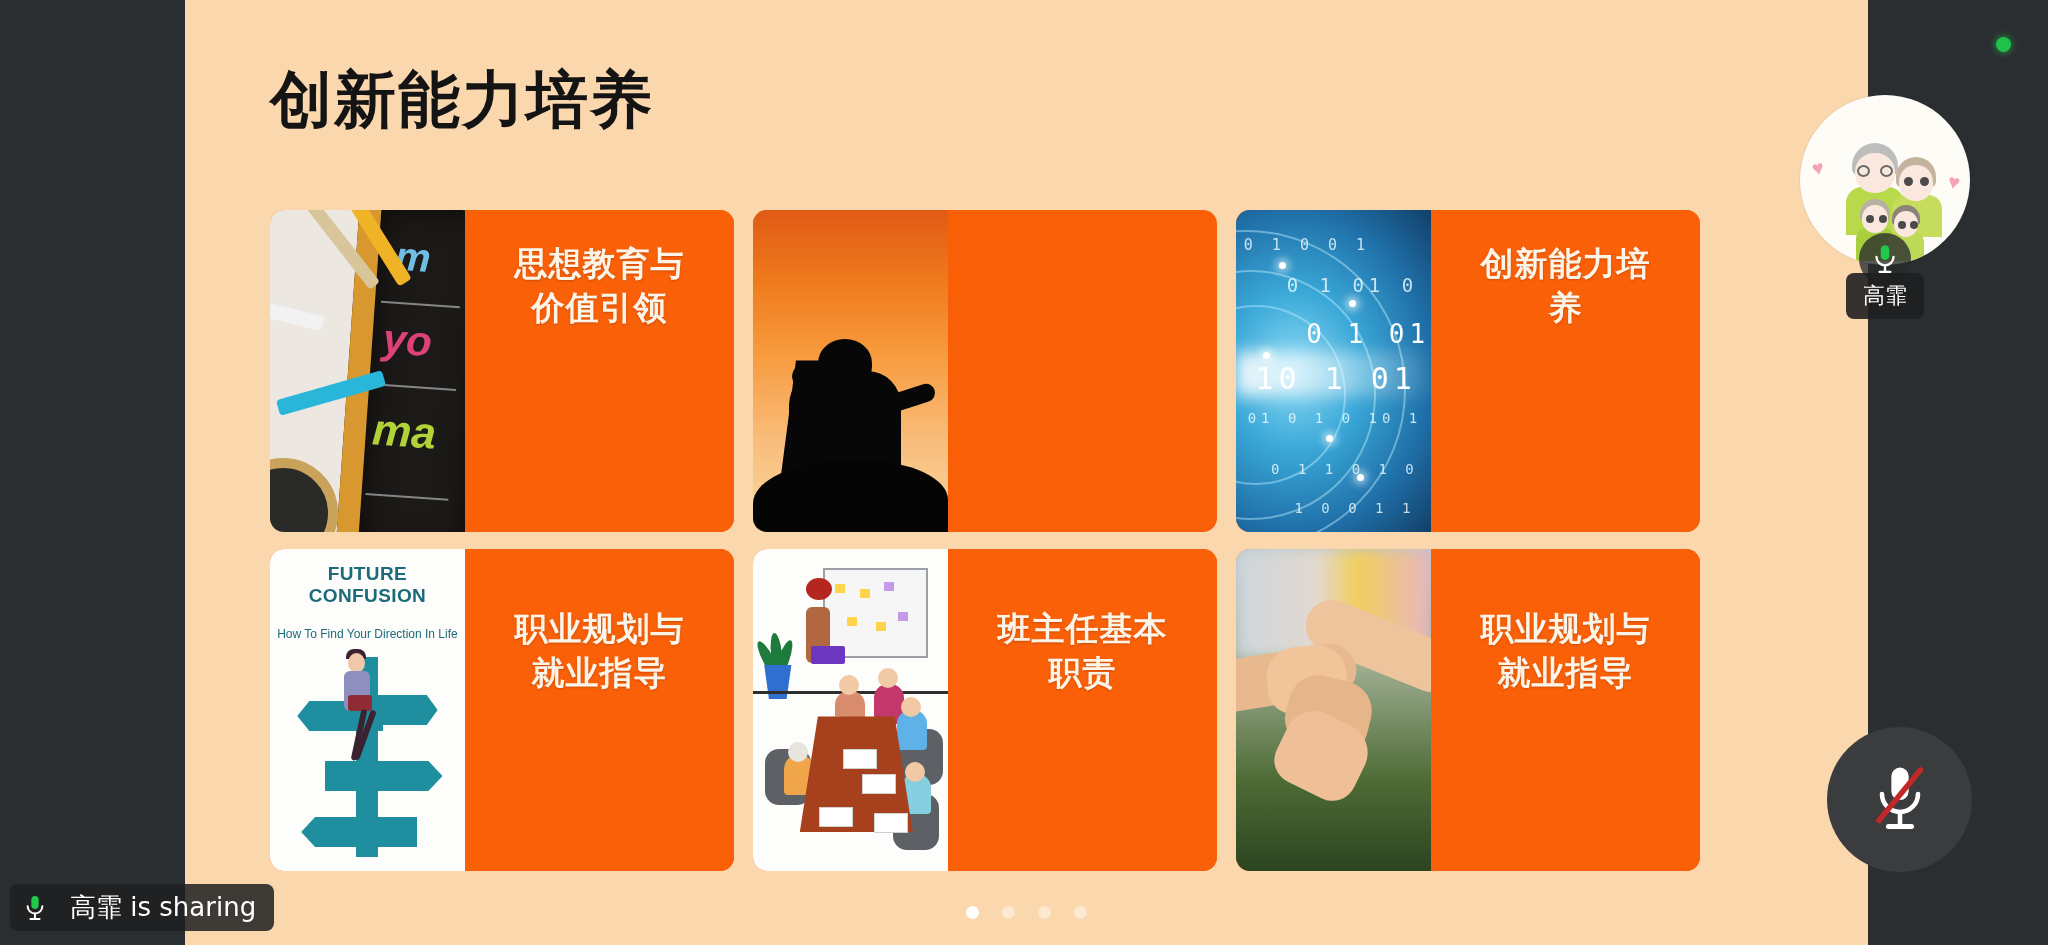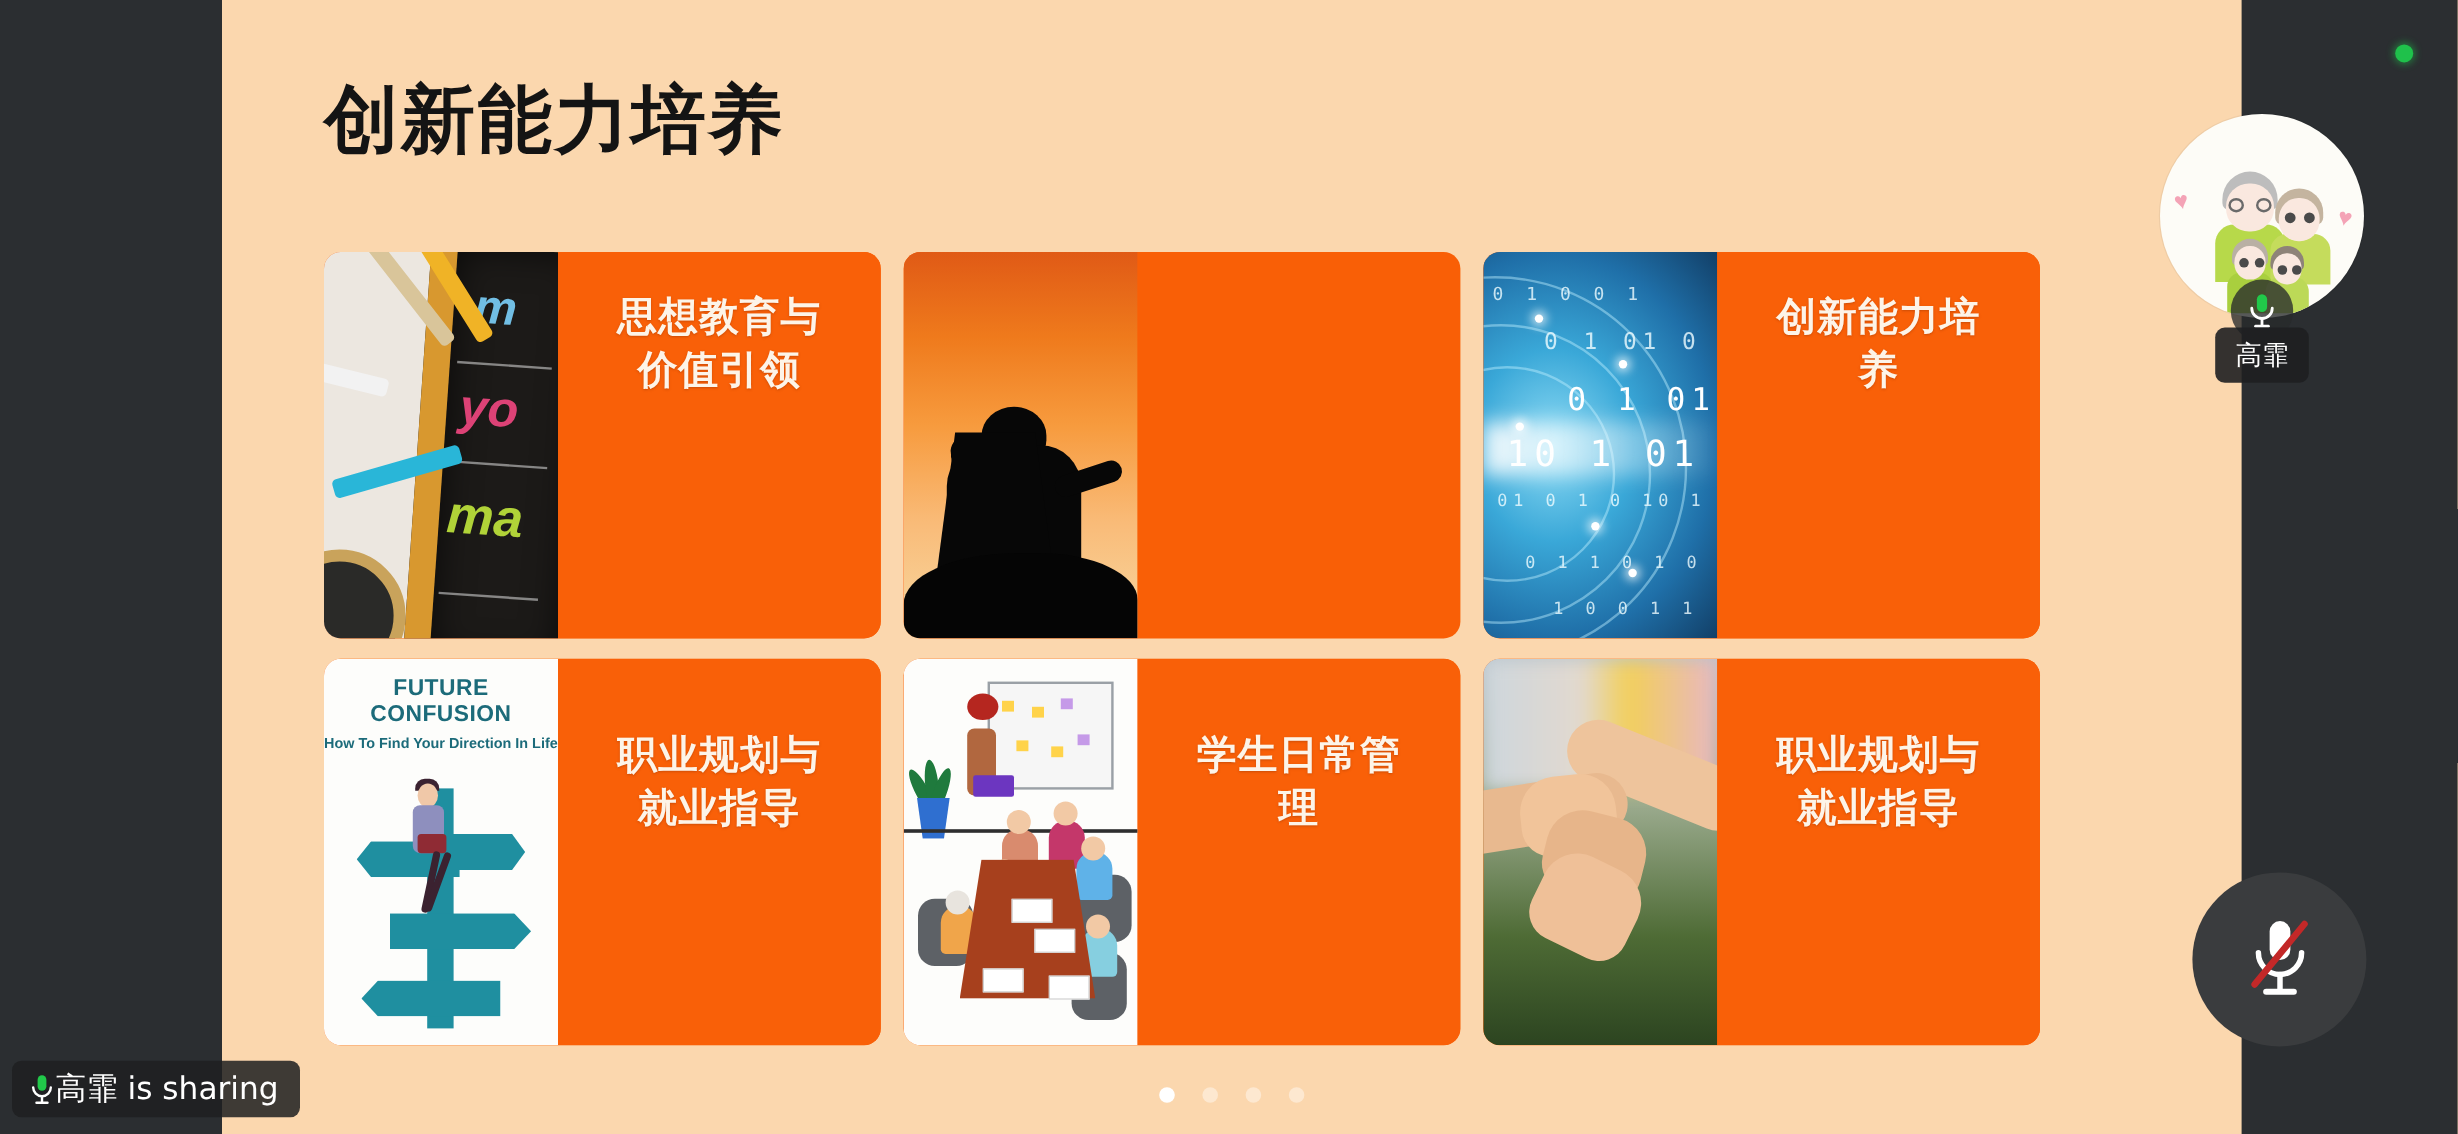--- a/index.html
+++ b/index.html
@@ -133,21 +133,21 @@
   .art-tech .b4 { top:47%; left:10%; font-size:30px; color:#fff; }
   .art-tech .b5 { top:62%; left:6%; font-size:14px; }
   .art-tech .b6 { top:78%; left:18%; font-size:14px; }
   .art-tech .b7 { top:90%; left:30%; font-size:14px; }
   .art-tech .dot { position:absolute; width:7px; height:7px; border-radius:50%; background:#fff;
     box-shadow:0 0 8px 3px rgba(255,255,255,.7); }
 
   
   .art-poster { width:100%; height:100%; background:#fdfdfb; position:relative; padding-top:14px; }
   .art-poster .p-title { text-align:center; color:#1c6b7a; font-weight:bold; font-size:19px; letter-spacing:.4px; }
-  .art-poster .p-sub { text-align:center; color:#1c6b7a; font-weight:bold; font-size:12px; margin-top:5px; }
+  .art-poster .p-sub { text-align:center; color:#1c6b7a; font-weight:normal; font-size:12px; margin-top:20px; }
   .art-poster .post { position:absolute; left:50%; top:108px; width:22px; height:200px; background:#1f8fa0;
     transform:translateX(-50%); }
   .art-poster .sign { position:absolute; height:30px; background:#1f8fa0; }
   .art-poster .sg1 { left:14%; top:152px; width:86px; clip-path:polygon(14% 0,100% 0,100% 100%,14% 100%,0 50%); }
   .art-poster .sg2 { left:46%; top:146px; width:78px; clip-path:polygon(0 0,86% 0,100% 50%,86% 100%,0 100%); }
   .art-poster .sg3 { left:28%; top:212px; width:118px; clip-path:polygon(0 0,88% 0,100% 50%,88% 100%,0 100%); }
   .art-poster .sg4 { left:16%; top:268px; width:116px; clip-path:polygon(12% 0,100% 0,100% 100%,12% 100%,0 50%); }
   .art-poster .man-head { position:absolute; left:40%; top:104px; width:17px; height:20px; background:#f0c8a8; border-radius:50%; }
   .art-poster .man-hair { position:absolute; left:39%; top:100px; width:20px; height:10px; background:#3b2230; border-radius:8px 8px 0 0; }
   .art-poster .man-body { position:absolute; left:38%; top:122px; width:26px; height:40px; background:#8e8fbe; border-radius:6px; }
@@ -266,21 +266,21 @@
     border-radius:50%;
     background:#1fc14b;
     box-shadow:0 0 6px 2px rgba(31,193,75,.45);
   }
 
   
   #sharing-banner {
     position:absolute;
     left:10px; bottom:14px;
     height:47px;
-    display:flex; align-items:center; gap:0;
+    display:flex; align-items:center; gap:24px;
     background:rgba(30,31,33,.86);
     border-radius:8px;
     padding:0 18px 0 14px;
   }
   #sharing-banner .text {
     color:#ffffff; font-size:26px;
     font-family:"DejaVu Sans","Liberation Sans",sans-serif;
     white-space:nowrap;
   }
 </style>
@@ -413,21 +413,21 @@
           <div class="person" style="left:76%;top:70%;background:#86cfe0"></div>
           <div class="phead" style="left:78%;top:66%"></div>
           <div class="table"></div>
           <div class="paper" style="left:46%;top:62%"></div>
           <div class="paper" style="left:56%;top:70%"></div>
           <div class="paper" style="left:34%;top:80%"></div>
           <div class="paper" style="left:62%;top:82%"></div>
         </div>
       </div>
       <div class="card-body">
-        <div class="card-title">学生日常管理</div>
+        <div class="card-title">班主任基本职责</div>
       </div>
     </div>
 
     <div class="card">
       <div class="card-media">
         <div class="art-hands">
           <div class="blurtop"></div>
           <div class="arm2 a2"></div>
           <div class="arm2 a1"></div>
           <div class="hand h1"></div>

